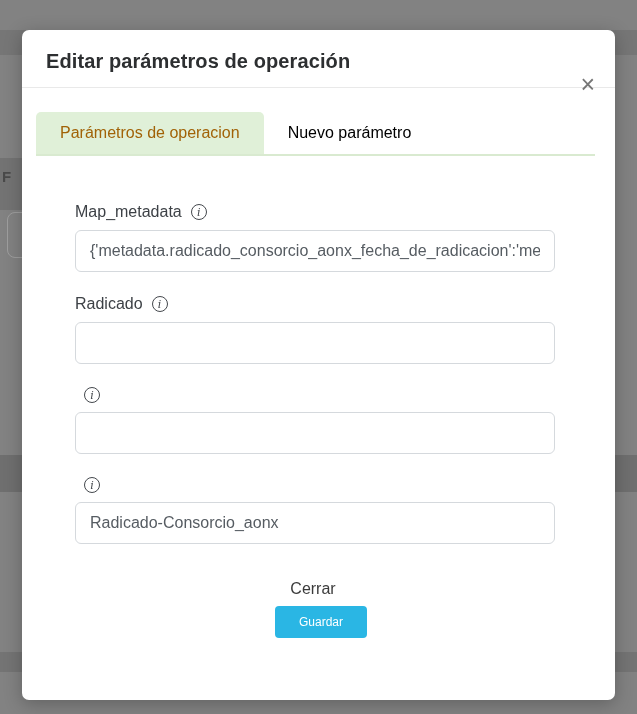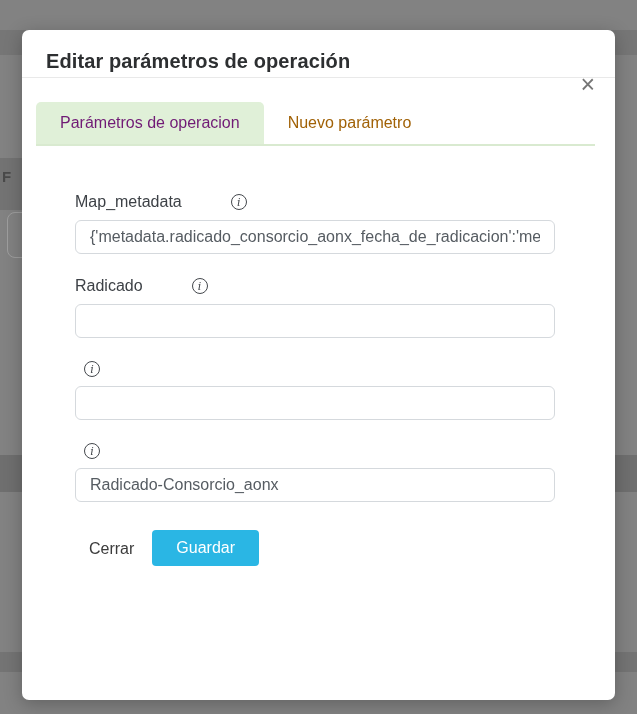--- a/index.html
+++ b/index.html
@@ -29,21 +29,21 @@
   .modal {
     position: absolute; left: 22px; top: 30px;
     width: 593px; height: 670px;
     background: #ffffff; border-radius: 7px;
     box-shadow: 0 4px 18px rgba(0,0,0,0.25);
     z-index: 10;
   }
   .modal-header {
     position: relative;
     padding: 20px 24px 0 24px;
-    height: 48px;
+    height: 58px;
     border-bottom: 1px solid #e9e9e9;
   }
   .modal-title {
     font-size: 20px; font-weight: 600; color: #2d2f31;
     letter-spacing: 0.1px;
   }
   .close-btn {
     position: absolute; right: 20px; top: 42px;
     background: none; border: none; cursor: pointer;
     font-size: 25px; line-height: 25px; color: #767676;
@@ -51,67 +51,67 @@
   }
 
   
   .tab-bar {
     display: flex;
     margin: 24px 20px 0 14px;
     border-bottom: 2px solid #d9ead0;
   }
   .tab {
     padding: 12px 24px;
-    font-size: 16px; color: #a16207;
+    font-size: 16px; color: #000000;
     border-radius: 5px 5px 0 0;
     cursor: pointer; white-space: nowrap;
   }
   .tab.active {
     background: #e0f0d8;
-    color: #701a75;
+    color: #a16207;
   }
 
   
   .form-area { margin: 47px 60px 0 53px; }
   .form-group { margin-bottom: 23px; }
-  .label-row { display: flex; align-items: center; margin-bottom: 9px; gap: 40px; }
+  .label-row { display: flex; align-items: center; margin-bottom: 9px; }
   .field-label { font-size: 16px; color: #3d4146; }
   .info-icon {
     margin-left: 9px;
     width: 16px; height: 16px;
     border: 1px solid #44484d; border-radius: 50%;
     display: inline-flex; align-items: center; justify-content: center;
     font-size: 11px; color: #44484d;
     font-family: "DejaVu Serif", serif; font-style: italic;
     cursor: pointer; flex: 0 0 auto;
   }
   .text-input {
-    width: 100%; height: 34px;
+    width: 100%; height: 42px;
     border: 1px solid #d5d9dd; border-radius: 6px;
     padding: 0 14px;
     font-size: 16px; color: #565c62;
     font-family: "Liberation Sans", "DejaVu Sans", sans-serif;
     outline: none; background: #ffffff;
     white-space: nowrap; overflow: hidden;
   }
 
   
   .btn-row {
     margin-top: 28px; margin-left: 12px;
-    display: flex; align-items: flex-end;
+    display: flex; align-items: center; flex-direction: column;
   }
   .btn-link {
     background: none; border: none; cursor: pointer;
     font-size: 16px; color: #3b3b3b;
     padding: 8px 2px; margin-right: 16px;
     font-family: "Liberation Sans", sans-serif;
   }
   .btn-primary {
     background: #2ab6e4; border: none; cursor: pointer;
-    color: #ffffff; font-size: 16px;
+    color: #ffffff; font-size: 12px;
     padding: 9px 24px; border-radius: 4px;
     font-family: "Liberation Sans", sans-serif;
   }
 </style>
 </head>
 <body>
 
 <div>
   <div class="bg-band band-top"></div>
   <div class="bg-band band-head"></div>

